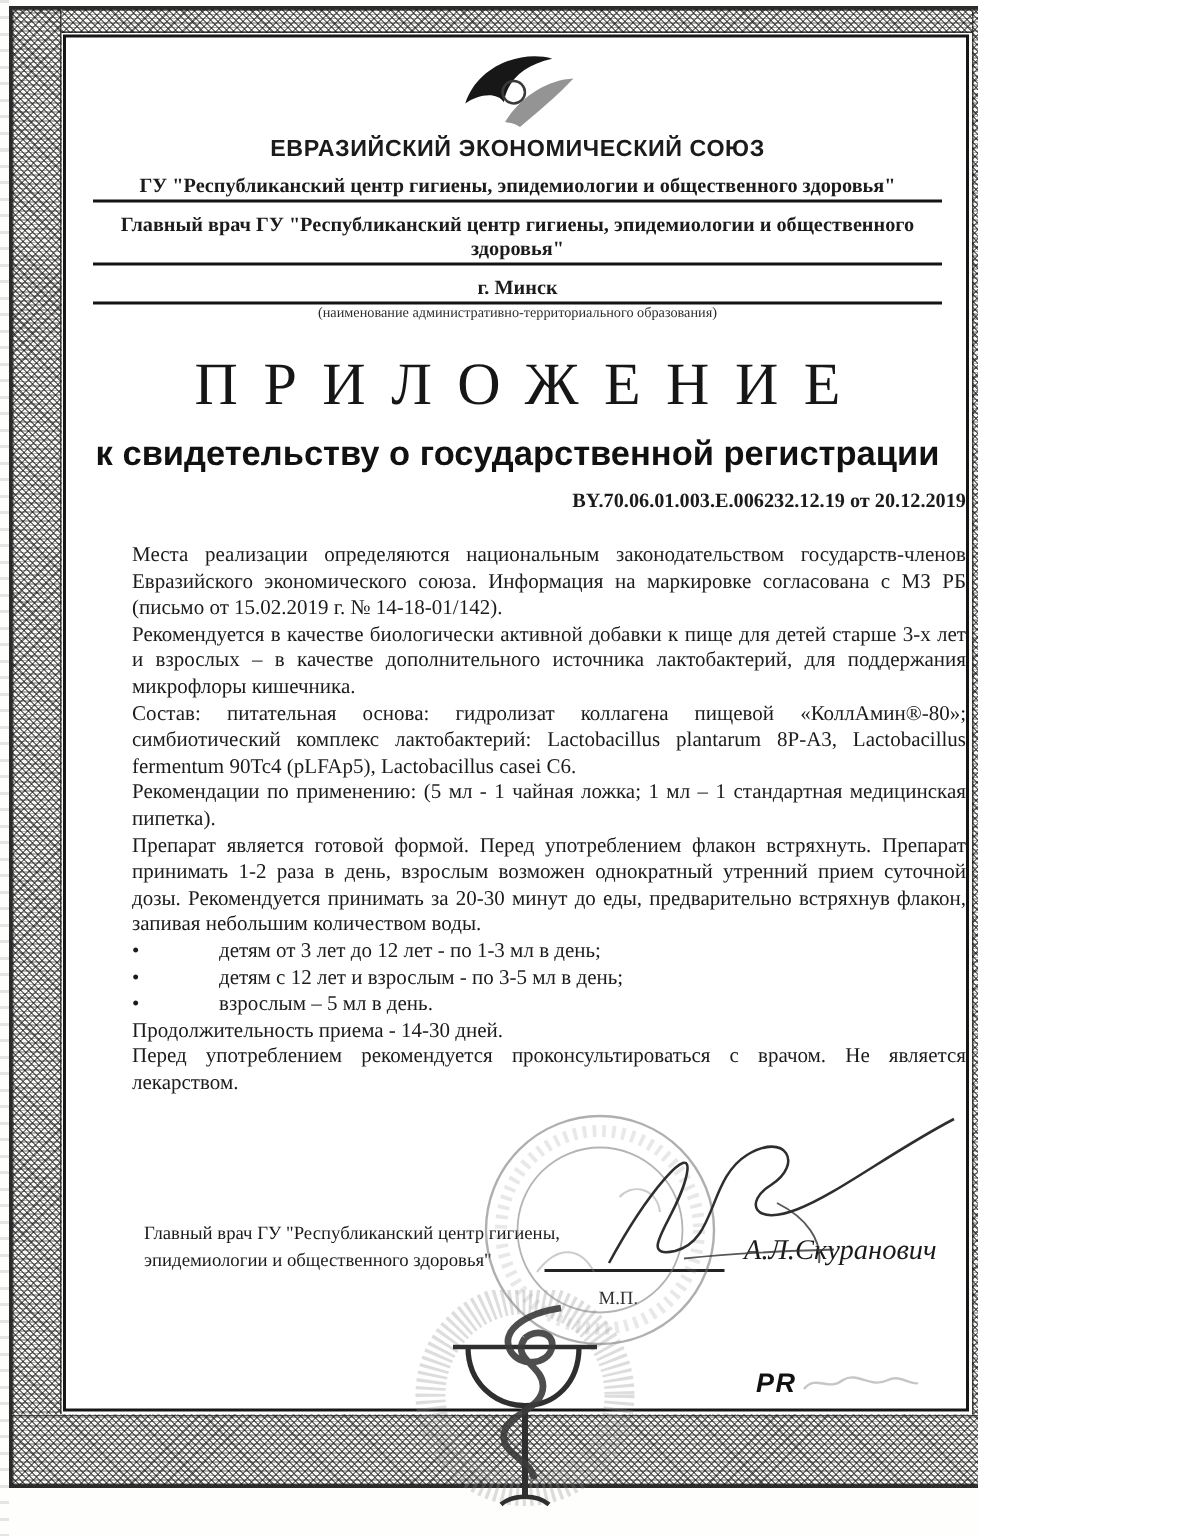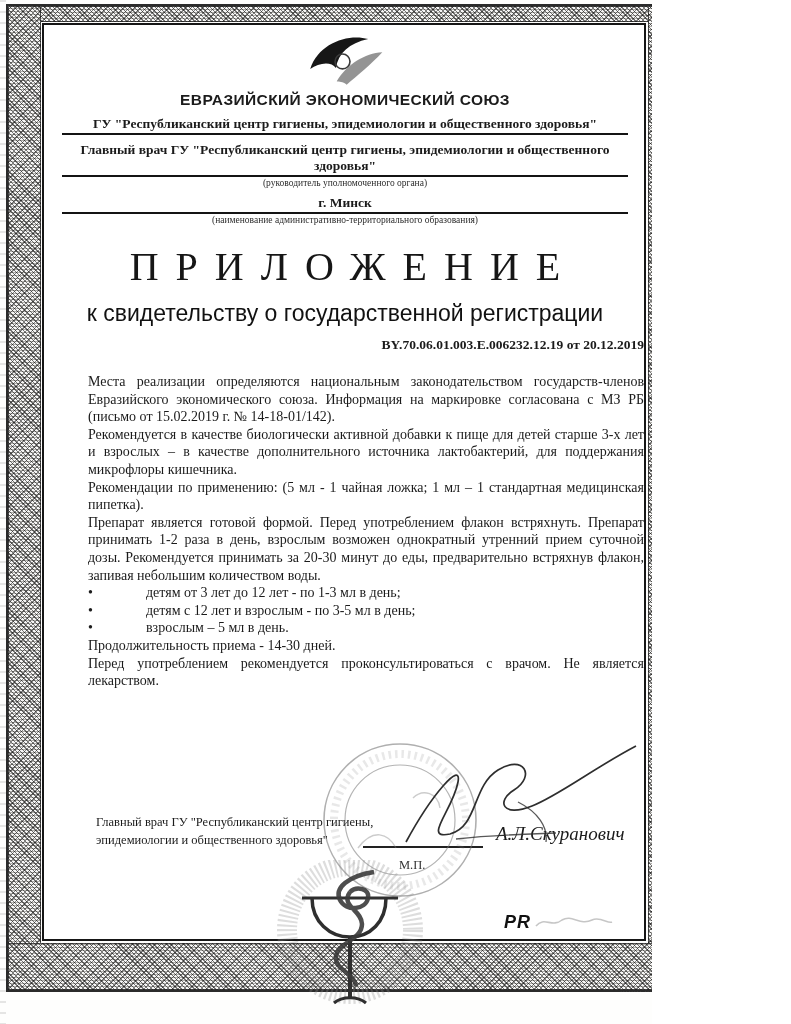--- a/index.html
+++ b/index.html
@@ -28,21 +28,21 @@
   
   .content{position:absolute;left:46px;top:26px;width:598px;}
   .logo{display:block;margin:4px auto 0;}
   .union-name{text-align:center;font-family:"Liberation Sans",sans-serif;font-weight:bold;
               font-size:15.5px;letter-spacing:.4px;margin-top:3px;}
   .hline{margin:7px 16px 0;border-bottom:2px solid #141414;text-align:center;
          font-weight:bold;font-size:13.5px;padding-bottom:1px;}
   .hcap{text-align:center;font-size:9.5px;color:#2c2c2c;margin-top:1px;}
   .appendix-title{text-align:center;font-size:40px;letter-spacing:17px;margin-top:18px;
                   text-indent:17px;color:#161616;}
-  .reg-subtitle{text-align:center;font-family:"Liberation Sans",sans-serif;font-weight:normal;
+  .reg-subtitle{text-align:center;font-family:"Liberation Sans",sans-serif;font-weight:bold;
                 font-size:23px;margin-top:10px;color:#111;}
   .reg-number{text-align:right;font-size:13.5px;margin-top:10px;font-weight:600;}
 
   .bodytext{margin:20px 2px 0 42px;width:556px;font-size:14px;line-height:17.6px;
             text-align:justify;}
   .bodytext p{margin:0;}
   .bullet-row{display:flex;margin:0;}
   .bullet-marker{width:58px;flex:0 0 58px;}
   
   .sig-line{position:absolute;font-size:12.5px;}
@@ -77,32 +77,32 @@
       <path d="M8,47 C18,16 54,4 78,11 C55,16 42,28 39,46 C33,37 18,40 8,47 Z" fill="#171717"></path>
       <circle cx="47" cy="38" r="9" fill="none" stroke="#3a3a3a" stroke-width="2"></circle>
       <path d="M40,62 C52,42 74,28 95,27 C82,41 64,56 52,66 C47,62 43,63 40,62 Z" fill="#707070" opacity="0.75"></path>
     </svg>
 
     <div class="union-name">ЕВРАЗИЙСКИЙ ЭКОНОМИЧЕСКИЙ СОЮЗ</div>
 
     <div class="hline">ГУ "Республиканский центр гигиены, эпидемиологии и общественного здоровья"</div>
 
     <div class="hline">Главный врач ГУ "Республиканский центр гигиены, эпидемиологии и общественного здоровья"</div>
-    <div class="hcap">(руководитель уполномоченного органа)</div>
 
     <div class="hline">г. Минск</div>
     <div class="hcap">(наименование административно-территориального образования)</div>
 
     <div class="appendix-title">ПРИЛОЖЕНИЕ</div>
     <div class="reg-subtitle">к свидетельству о государственной регистрации</div>
     <div class="reg-number">BY.70.06.01.003.E.006232.12.19 от 20.12.2019</div>
 
     <div class="bodytext">
       <p>Места реализации определяются национальным законодательством государств-членов Евразийского экономического союза. Информация на маркировке согласована с МЗ РБ (письмо от 15.02.2019 г. № 14-18-01/142).</p>
       <p>Рекомендуется в качестве биологически активной добавки к пище для детей старше 3-х лет и взрослых – в качестве дополнительного источника лактобактерий, для поддержания микрофлоры кишечника.</p>
+      <p>Состав: питательная основа: гидролизат коллагена пищевой «КоллАмин®-80»; симбиотический комплекс лактобактерий: Lactobacillus plantarum 8P-A3, Lactobacillus fermentum 90Tc4 (pLFAp5), Lactobacillus casei C6.</p>
       <p>Рекомендации по применению: (5 мл - 1 чайная ложка; 1 мл – 1 стандартная медицинская пипетка).</p>
       <p>Препарат является готовой формой. Перед употреблением флакон встряхнуть. Препарат принимать 1-2 раза в день, взрослым возможен однократный утренний прием суточной дозы. Рекомендуется принимать за 20-30 минут до еды, предварительно встряхнув флакон, запивая небольшим количеством воды.</p>
 
       <div class="bullet-row">
         <span class="bullet-marker">•</span>
         <span>детям от 3 лет до 12 лет - по 1-3 мл в день;</span>
       </div>
       <div class="bullet-row">
         <span class="bullet-marker">•</span>
         <span>детям с 12 лет и взрослым - по 3-5 мл в день;</span>

